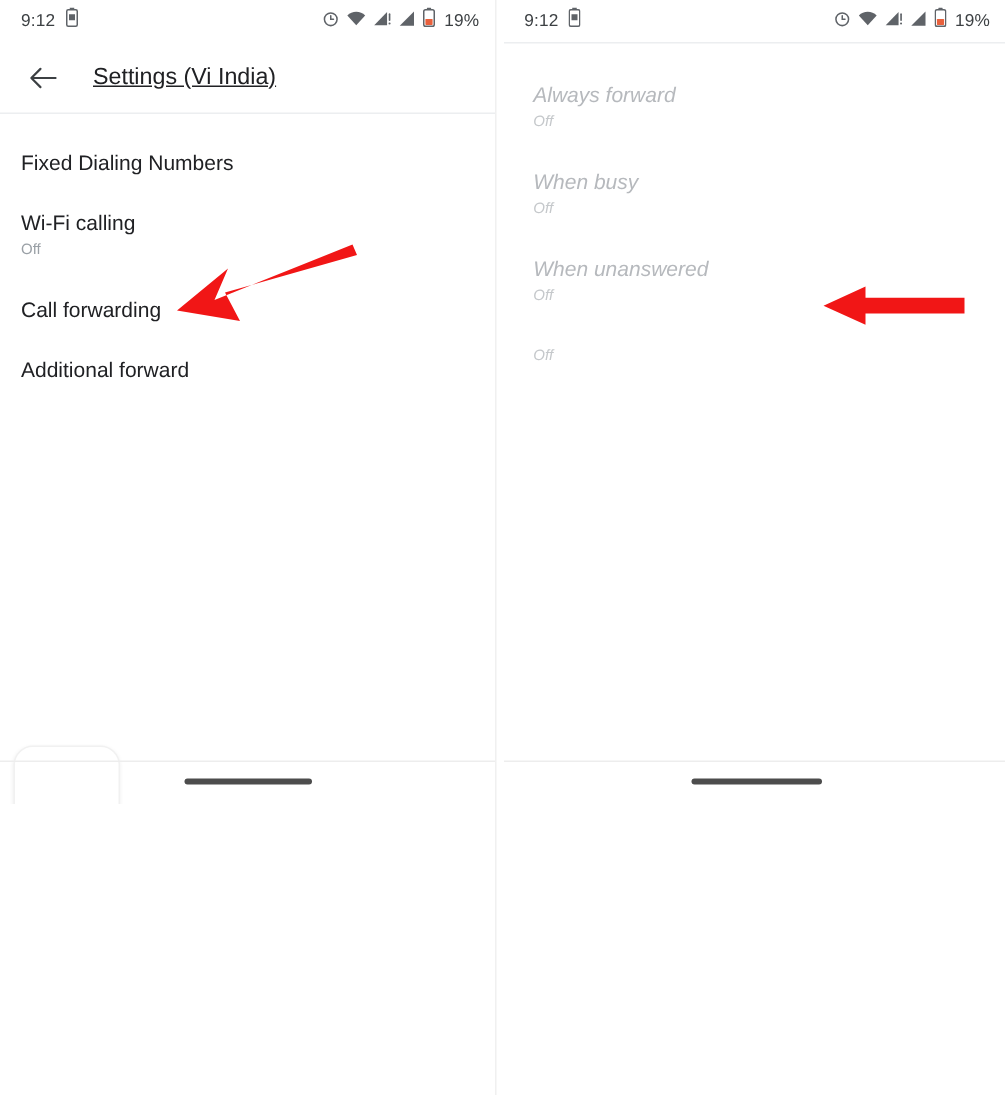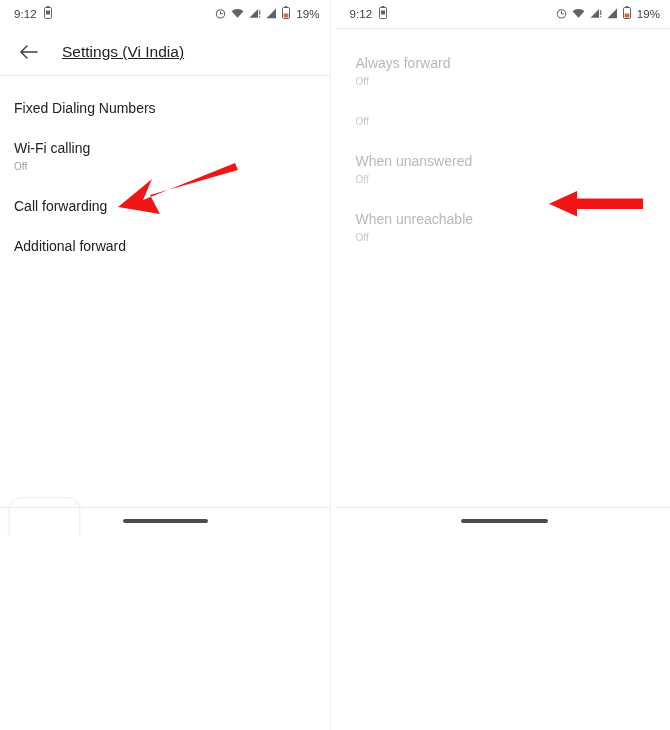--- a/index.html
+++ b/index.html
@@ -105,21 +105,21 @@
   }
   .list-item .subtitle {
     font-size: 10px;
     color: #9aa0a6;
     line-height: 16px;
     margin-top: 2px;
   }
   .list.disabled .list-item .title { color: #b6b9bd; }
   .list.disabled .list-item .subtitle { color: #c5c8cb; }
 
-  .right .list { padding-top: 14px; }
+  .right .list { padding-top: 14px; font-style: italic; }
   .right .list-item { padding: 11px 16px 11px 20px; }
 
   
   .arrow-svg {
     position: absolute;
     pointer-events: none;
   }
 
   
   .shot-preview {
@@ -337,28 +337,28 @@
     </div>
 
     <div class="appbar-divider"></div>
 
     <div class="list disabled">
       <div class="list-item">
         <div class="title">Always forward</div>
         <div class="subtitle">Off</div>
       </div>
       <div class="list-item">
+        <div class="title">When busy</div>
         <div class="subtitle">Off</div>
       </div>
       <div class="list-item">
         <div class="title">When unanswered</div>
         <div class="subtitle">Off</div>
       </div>
       <div class="list-item">
-        <div class="title">When unreachable</div>
         <div class="subtitle">Off</div>
       </div>
     </div>
 
     <svg class="arrow-svg" style="left:210px; top:190px;" width="100" height="28" viewBox="0 0 100 28">
       <path d="M97 8.5 L31 8.5 L31 1 L3 13.8 L31 26.5 L31 19 L97 19 Z" fill="#f11616"></path>
     </svg>
 
     <div class="navbar-sep"></div>
     <div class="gesture-pill"></div>

